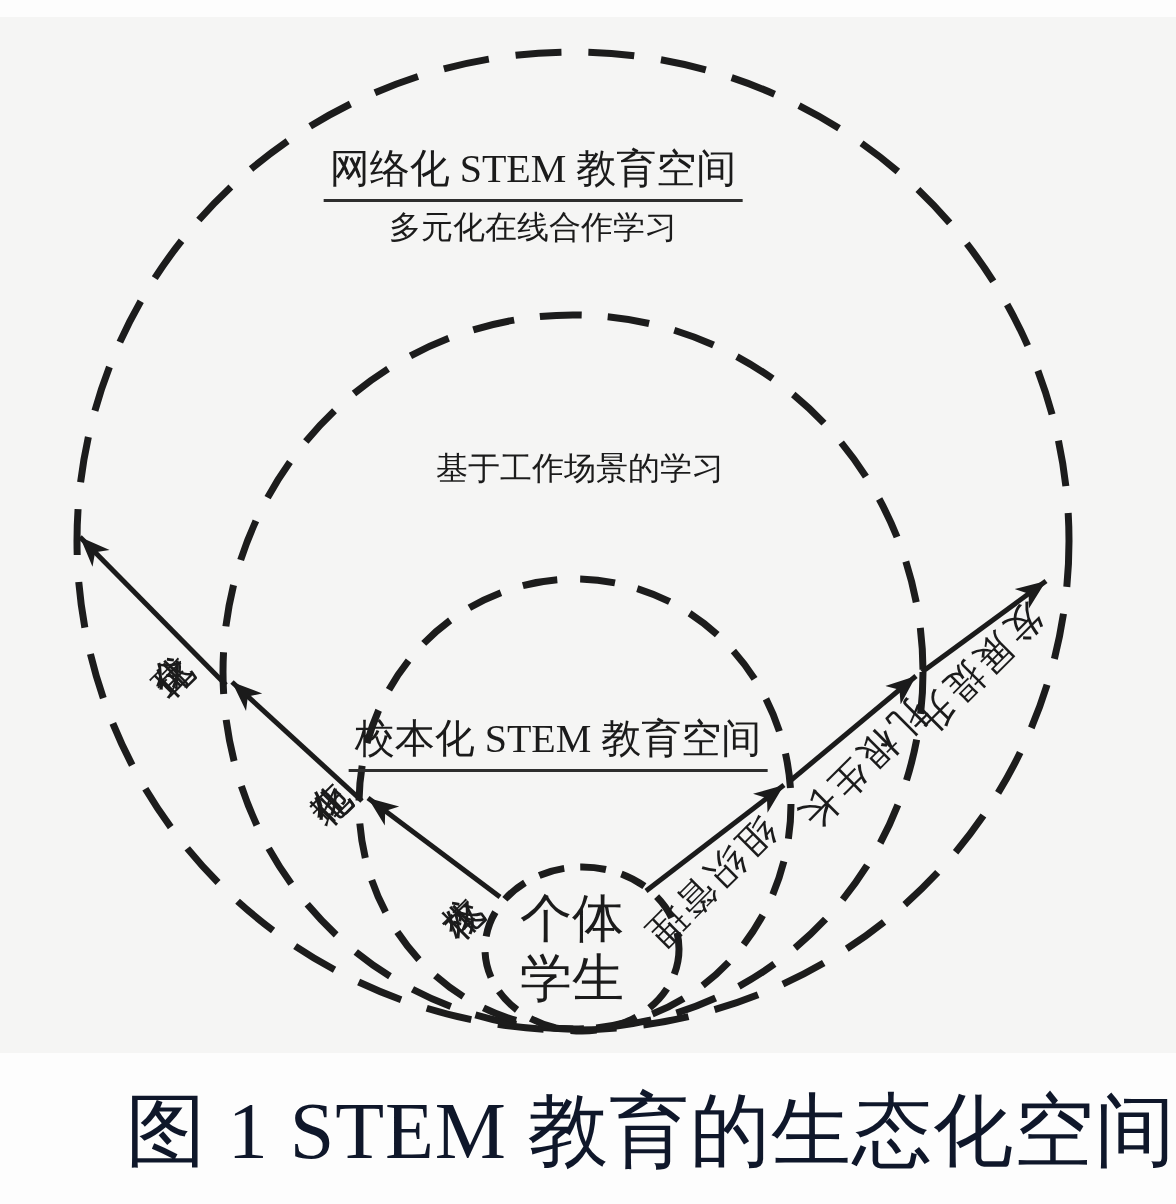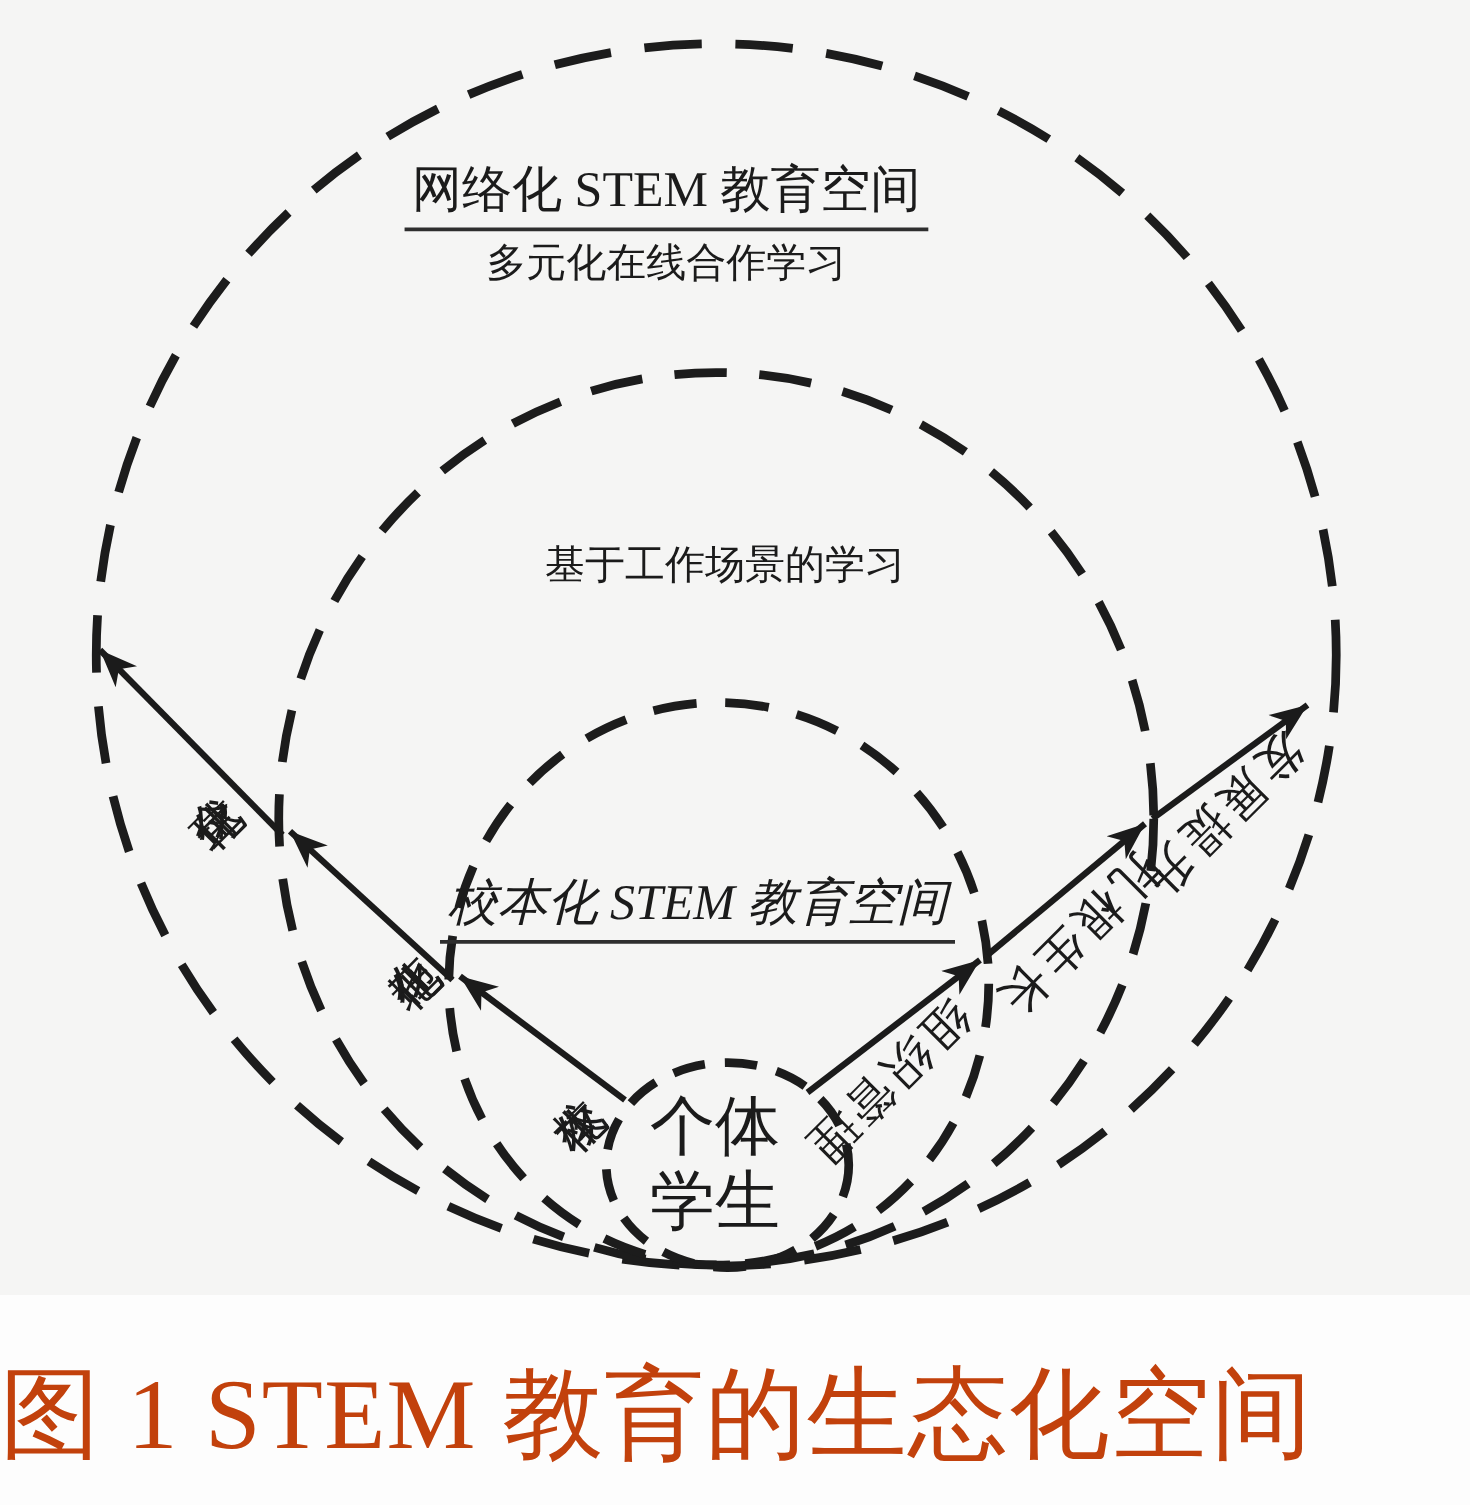--- a/index.html
+++ b/index.html
@@ -3,21 +3,21 @@
 <meta charset="utf-8">
 <style>
   html,body { margin:0; padding:0; background:#ffffff; }
   .stage {
     position:relative; width:1176px; height:1204px;
     background:#fdfdfd; overflow:hidden;
     font-family:"Liberation Serif","DejaVu Serif",serif;
     color:#1b1b1b;
   }
   .diagram {
-    position:absolute; left:0; top:0; width:1176px; height:1036px;
+    position:absolute; left:0; top:17px; width:1176px; height:1036px;
     background:#f5f5f4;
   }
   .diagram svg { position:absolute; left:0; top:0; }
 
   
   .ring-label {
     position:absolute; transform:translateX(-50%);
     text-align:center; white-space:nowrap; line-height:1.12;
   }
   .ring-title {
@@ -40,22 +40,22 @@
     writing-mode:vertical-rl; text-orientation:upright; letter-spacing:2px;
     transform:translate(-50%,-50%) rotate(-45deg);
   }
   .rlab-right {
     letter-spacing:4px;
     transform:translate(-50%,-50%) rotate(135deg);
   }
 
   .caption {
     position:absolute; left:0; top:1078px; width:1176px;
-    text-align:left; font-size:80px; letter-spacing:1px;
-    color:#c2410c; white-space:nowrap;
+    text-align:right; font-size:80px; letter-spacing:1px;
+    color:#0f172a; white-space:nowrap;
   }
 </style>
 </head>
 <body>
 
 <div class="stage">
 
   <div class="diagram">
 
     <svg width="1176" height="1036" viewBox="0 0 1176 1036">
@@ -81,21 +81,21 @@
 
     <div class="ring-label" style="left:533px; top:130px;">
       <span class="ring-title">网络化 STEM 教育空间</span>
       <span class="ring-subtitle">多元化在线合作学习</span>
     </div>
 
     <div class="ring-label" style="left:580px; top:426px;">
       <span class="ring-subtitle">基于工作场景的学习</span>
     </div>
 
-    <div class="ring-label" style="left:558px; top:700px;font-style:italic;">
+    <div class="ring-label" style="left:558px; top:700px;">
       <span class="ring-title">校本化 STEM 教育空间</span>
     </div>
 
     <div class="core-label" style="left:572px; top:872px;">
       <div>个体</div>
       <div>学生</div>
     </div>
 
     <div class="rlab rlab-left" style="left:138px; top:626px;">全球化</div>
     <div class="rlab rlab-left" style="left:296px; top:754px;">在地化</div>

